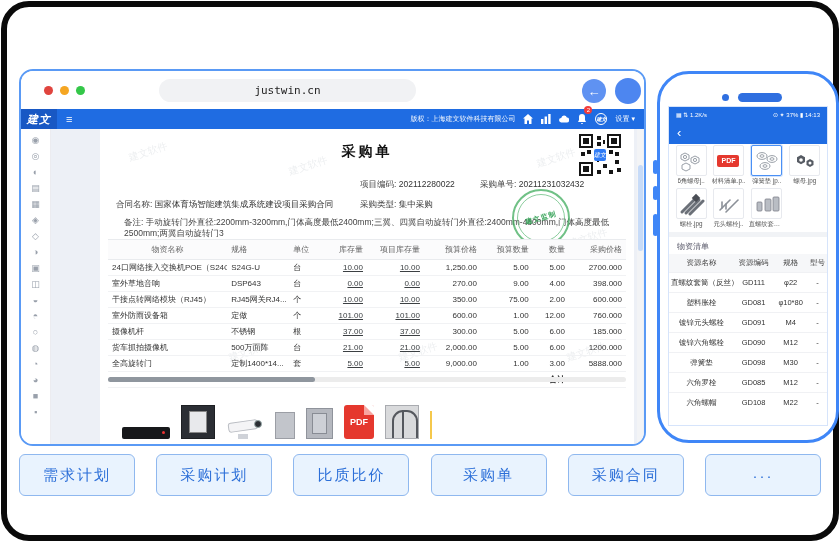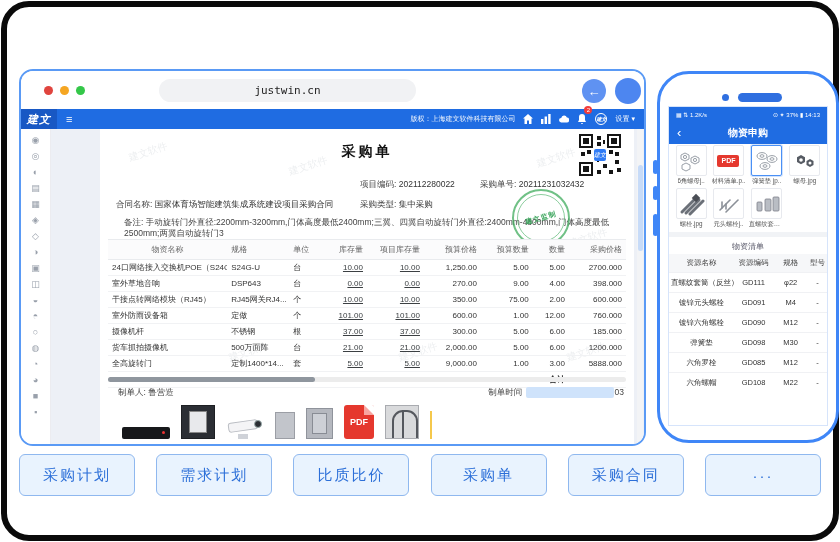--- a/index.html
+++ b/index.html
@@ -113,21 +113,21 @@
   .attitem { display:flex; flex-direction:column; align-items:center; }
   .attthumb { width:31px; height:31px; border:1px solid #e7e9ee; border-radius:2px; background:#fff;
     display:flex; align-items:center; justify-content:center; overflow:hidden; }
   .attitem.sel .attthumb { border:1px solid #4a90f5; box-shadow:0 0 0 1px rgba(74,144,245,.25); }
   .attname { margin-top:1px; font-size:6.3px; color:#555; max-width:36px; white-space:nowrap;
     overflow:hidden; text-overflow:ellipsis; }
   .pdfmini { width:24px; height:26px; background:#fff; position:relative; display:flex; align-items:center; justify-content:center; }
   .pdfmini .band { width:22px; height:12px; background:#e5382e; color:#fff; font-size:7px; font-weight:bold;
     display:flex; align-items:center; justify-content:center; border-radius:2px; }
   .pband { height:5px; background:#f1f3f6; margin-top:3px; flex:none; }
-  .plist { padding:4px 8px 2px; font-size:8px; color:#556; flex:none;text-align:center; }
+  .plist { padding:4px 8px 2px; font-size:8px; color:#556; flex:none; }
   table.ptable { width:100%; border-collapse:collapse; font-size:7.5px; table-layout:fixed; flex:none; }
   table.ptable th { background:#f6f7f9; color:#444; font-weight:normal; padding:4px 2px; }
   table.ptable td { color:#333; text-align:center; padding:4.5px 2px; border-top:1px solid #f0f1f4;
     white-space:nowrap; overflow:hidden; }
 
   
   .btnrow { position:absolute; left:12px; right:12px; top:447px; height:42px; display:flex; justify-content:space-between; }
   .bbtn { width:116px; height:42px; background:#e9f3fe; border:1px solid #8fb8ef; border-radius:6px;
     color:#2c6fd8; font-size:15px; display:flex; align-items:center; justify-content:center; letter-spacing:2px; }
 </style>
@@ -377,28 +377,20 @@
                 <td class="num">合计</td>
                 <td></td>
               </tr>
             </tfoot>
           </table>
 
           <div class="htrack">
             <div class="hthumb"></div>
           </div>
 
-          <div class="docfoot">
-            <span>制单人:</span>
-            <span>鲁营造</span>
-            <span style="float:right">
-              <span>制单时间</span>
-              <span class="timebox"></span><span>03</span>
-            </span>
-          </div>
 
           <div class="thumbs">
             <div class="th-dvr"></div>
             <div class="th-cab"></div>
             <div class="th-cam">
               <span class="bodyc"></span>
                 <span class="lens"></span>
                 <span class="mount"></span>
               </div>
             <div class="th-box1"></div>
@@ -423,21 +415,20 @@
       <div class="statusbar">
         <span>▦ ⇅ 1.2K/s</span>
         <span>
           <span>⊙ ✦</span>
           <span>37%</span> ▮
           <span>14:13</span>
         </span>
       </div>
       <div class="pnav">
         <span class="pback">‹</span>
-        <span class="pnavtitle">物资申购</span>
       </div>
       <div class="pbody">
         <div class="attgrid" id="attgrid">
             <div class="attitem">
               <div class="attthumb">
                 <svg width="28" height="28" viewBox="0 0 28 28">
                   <g fill="none" stroke="#9aa0a8">
                     <path d="M8 6 l4 2 v4 l-4 2 -4-2 v-4z"></path>
                     <path d="M18 9 l4 2 v4 l-4 2 -4-2 v-4z"></path>
                     <path d="M9 16 l4 2 v4 l-4 2 -4-2 v-4z"></path>
@@ -543,20 +534,26 @@
               </tr>
             </thead>
           <tbody id="ptbody">
               <tr>
                 <td>直螺纹套筒（反丝）</td>
                 <td>GD111</td>
                 <td>φ22</td>
                 <td>-</td>
               </tr>
               <tr>
+                <td>塑料胀栓</td>
+                <td>GD081</td>
+                <td>φ10*80</td>
+                <td>-</td>
+              </tr>
+              <tr>
                 <td>镀锌元头螺栓</td>
                 <td>GD091</td>
                 <td>M4</td>
                 <td>-</td>
               </tr>
               <tr>
                 <td>镀锌六角螺栓</td>
                 <td>GD090</td>
                 <td>M12</td>
                 <td>-</td>
@@ -580,21 +577,21 @@
                 <td>-</td>
               </tr>
             </tbody>
         </table>
 
       </div>
     </div>
   </div>
 
   <div class="btnrow" id="btnrow">
+      <div class="bbtn">需求计划</div>
       <div class="bbtn">采购计划</div>
-      <div class="bbtn">需求计划</div>
       <div class="bbtn">比质比价</div>
       <div class="bbtn">采购单</div>
       <div class="bbtn">采购合同</div>
       <div class="bbtn">···</div>
     </div>
 
 </div>
 
 </body></html>

